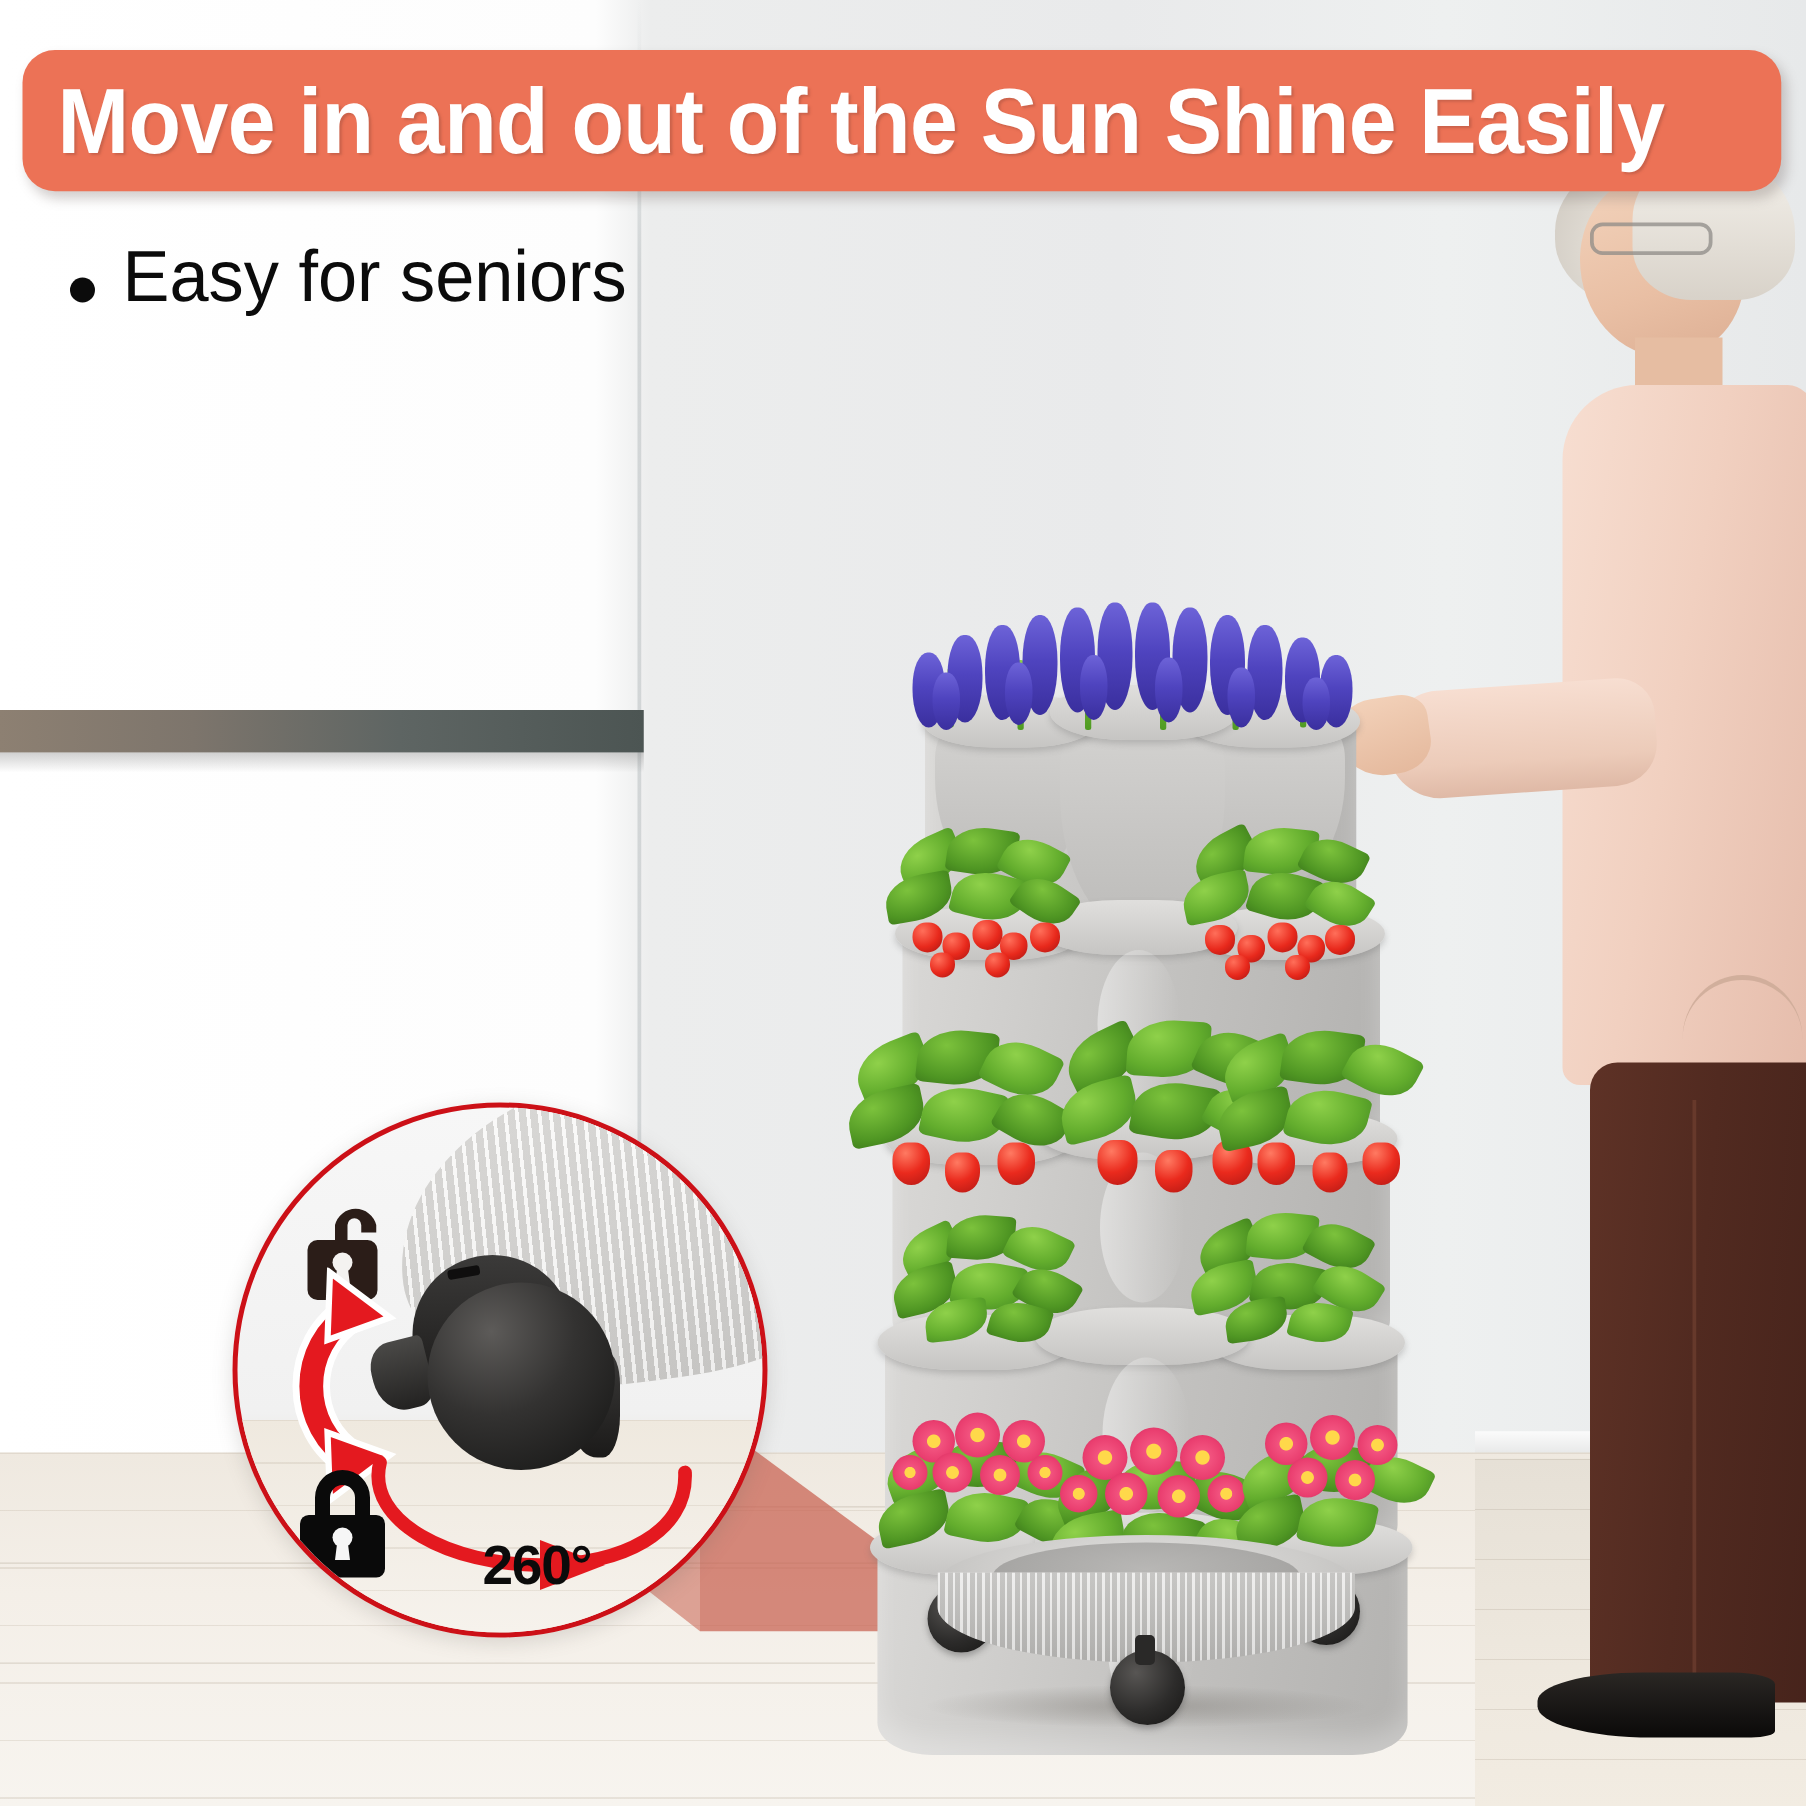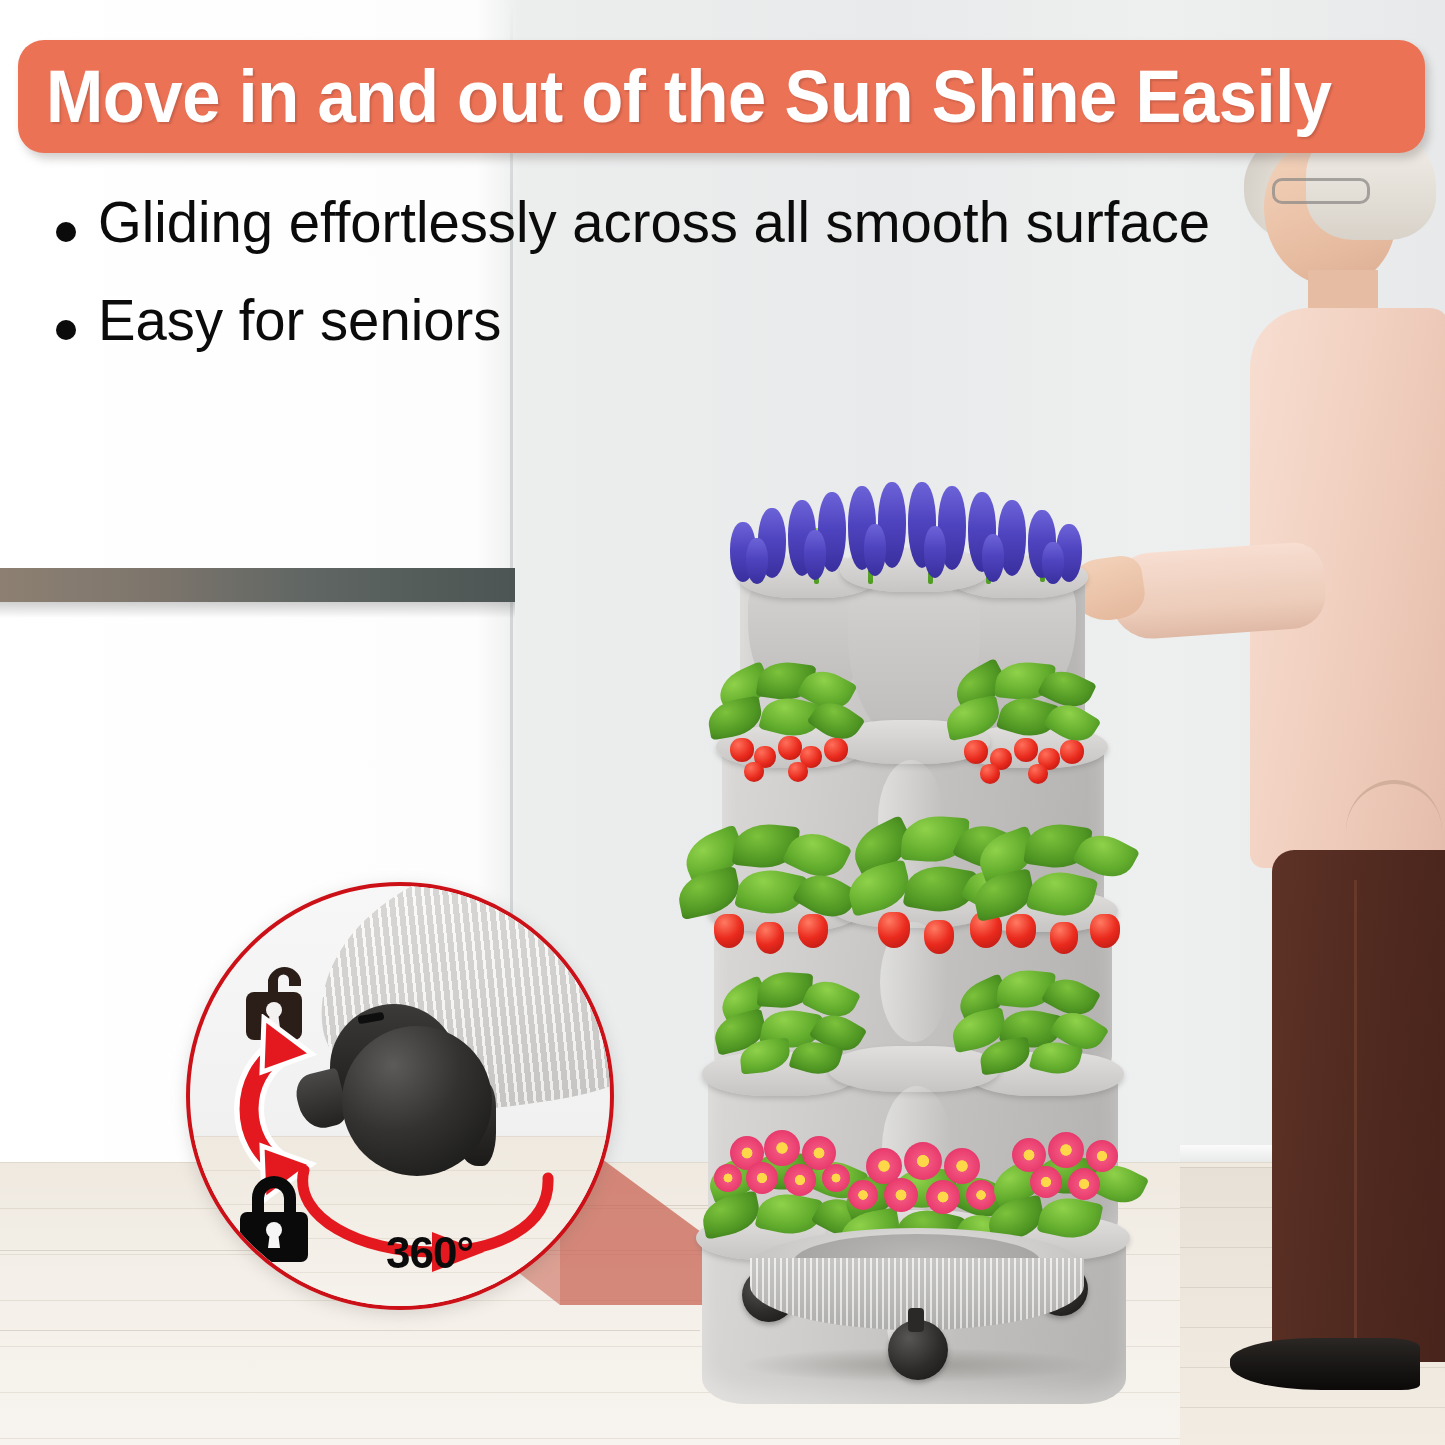--- a/index.html
+++ b/index.html
@@ -660,24 +660,20 @@
     <div class="caster-stem" style="left:166px;top:80px;width:16px;height:24px;"></div>
   </div>
 
   <div class="banner">
     <div class="banner-text">Move in and out of the Sun Shine Easily</div>
   </div>
 
   <div class="bullets">
     <div class="bullet-row">
       <div class="bullet-dot"></div>
-      <div class="bullet-text">Gliding effortlessly across all smooth surface</div>
-    </div>
-    <div class="bullet-row">
-      <div class="bullet-dot"></div>
       <div class="bullet-text">Easy for seniors</div>
     </div>
   </div>
 
   <div class="callout">
     <div class="co-floor"></div>
     <div class="co-basefill"></div>
     <div class="co-baseribs"></div>
 
     <div class="co-wheel-arm"></div>
@@ -705,16 +701,16 @@
       <rect x="8" y="38" width="68" height="50" rx="7" fill="#0a0a0a"></rect>
       <circle cx="42" cy="56" r="8" fill="#f6f6f6"></circle>
       <path d="M38 58 h8 l2 16 h-12 z" fill="#f6f6f6"></path>
     </svg>
 
     <svg style="position:absolute;left:92px;top:262px;width:290px;height:130px;" viewBox="0 0 290 130">
       <path d="M22 22 C10 70 80 104 150 104 C216 104 268 78 266 30" fill="none" stroke="#e4191f" stroke-width="11" stroke-linecap="round"></path>
       <polygon points="150,84 202,104 150,124" fill="#e4191f"></polygon>
     </svg>
 
-    <div class="deg-label">360°</div>
+    <div class="deg-label">260°</div>
   </div>
 
 </div>
 
 </body></html>

